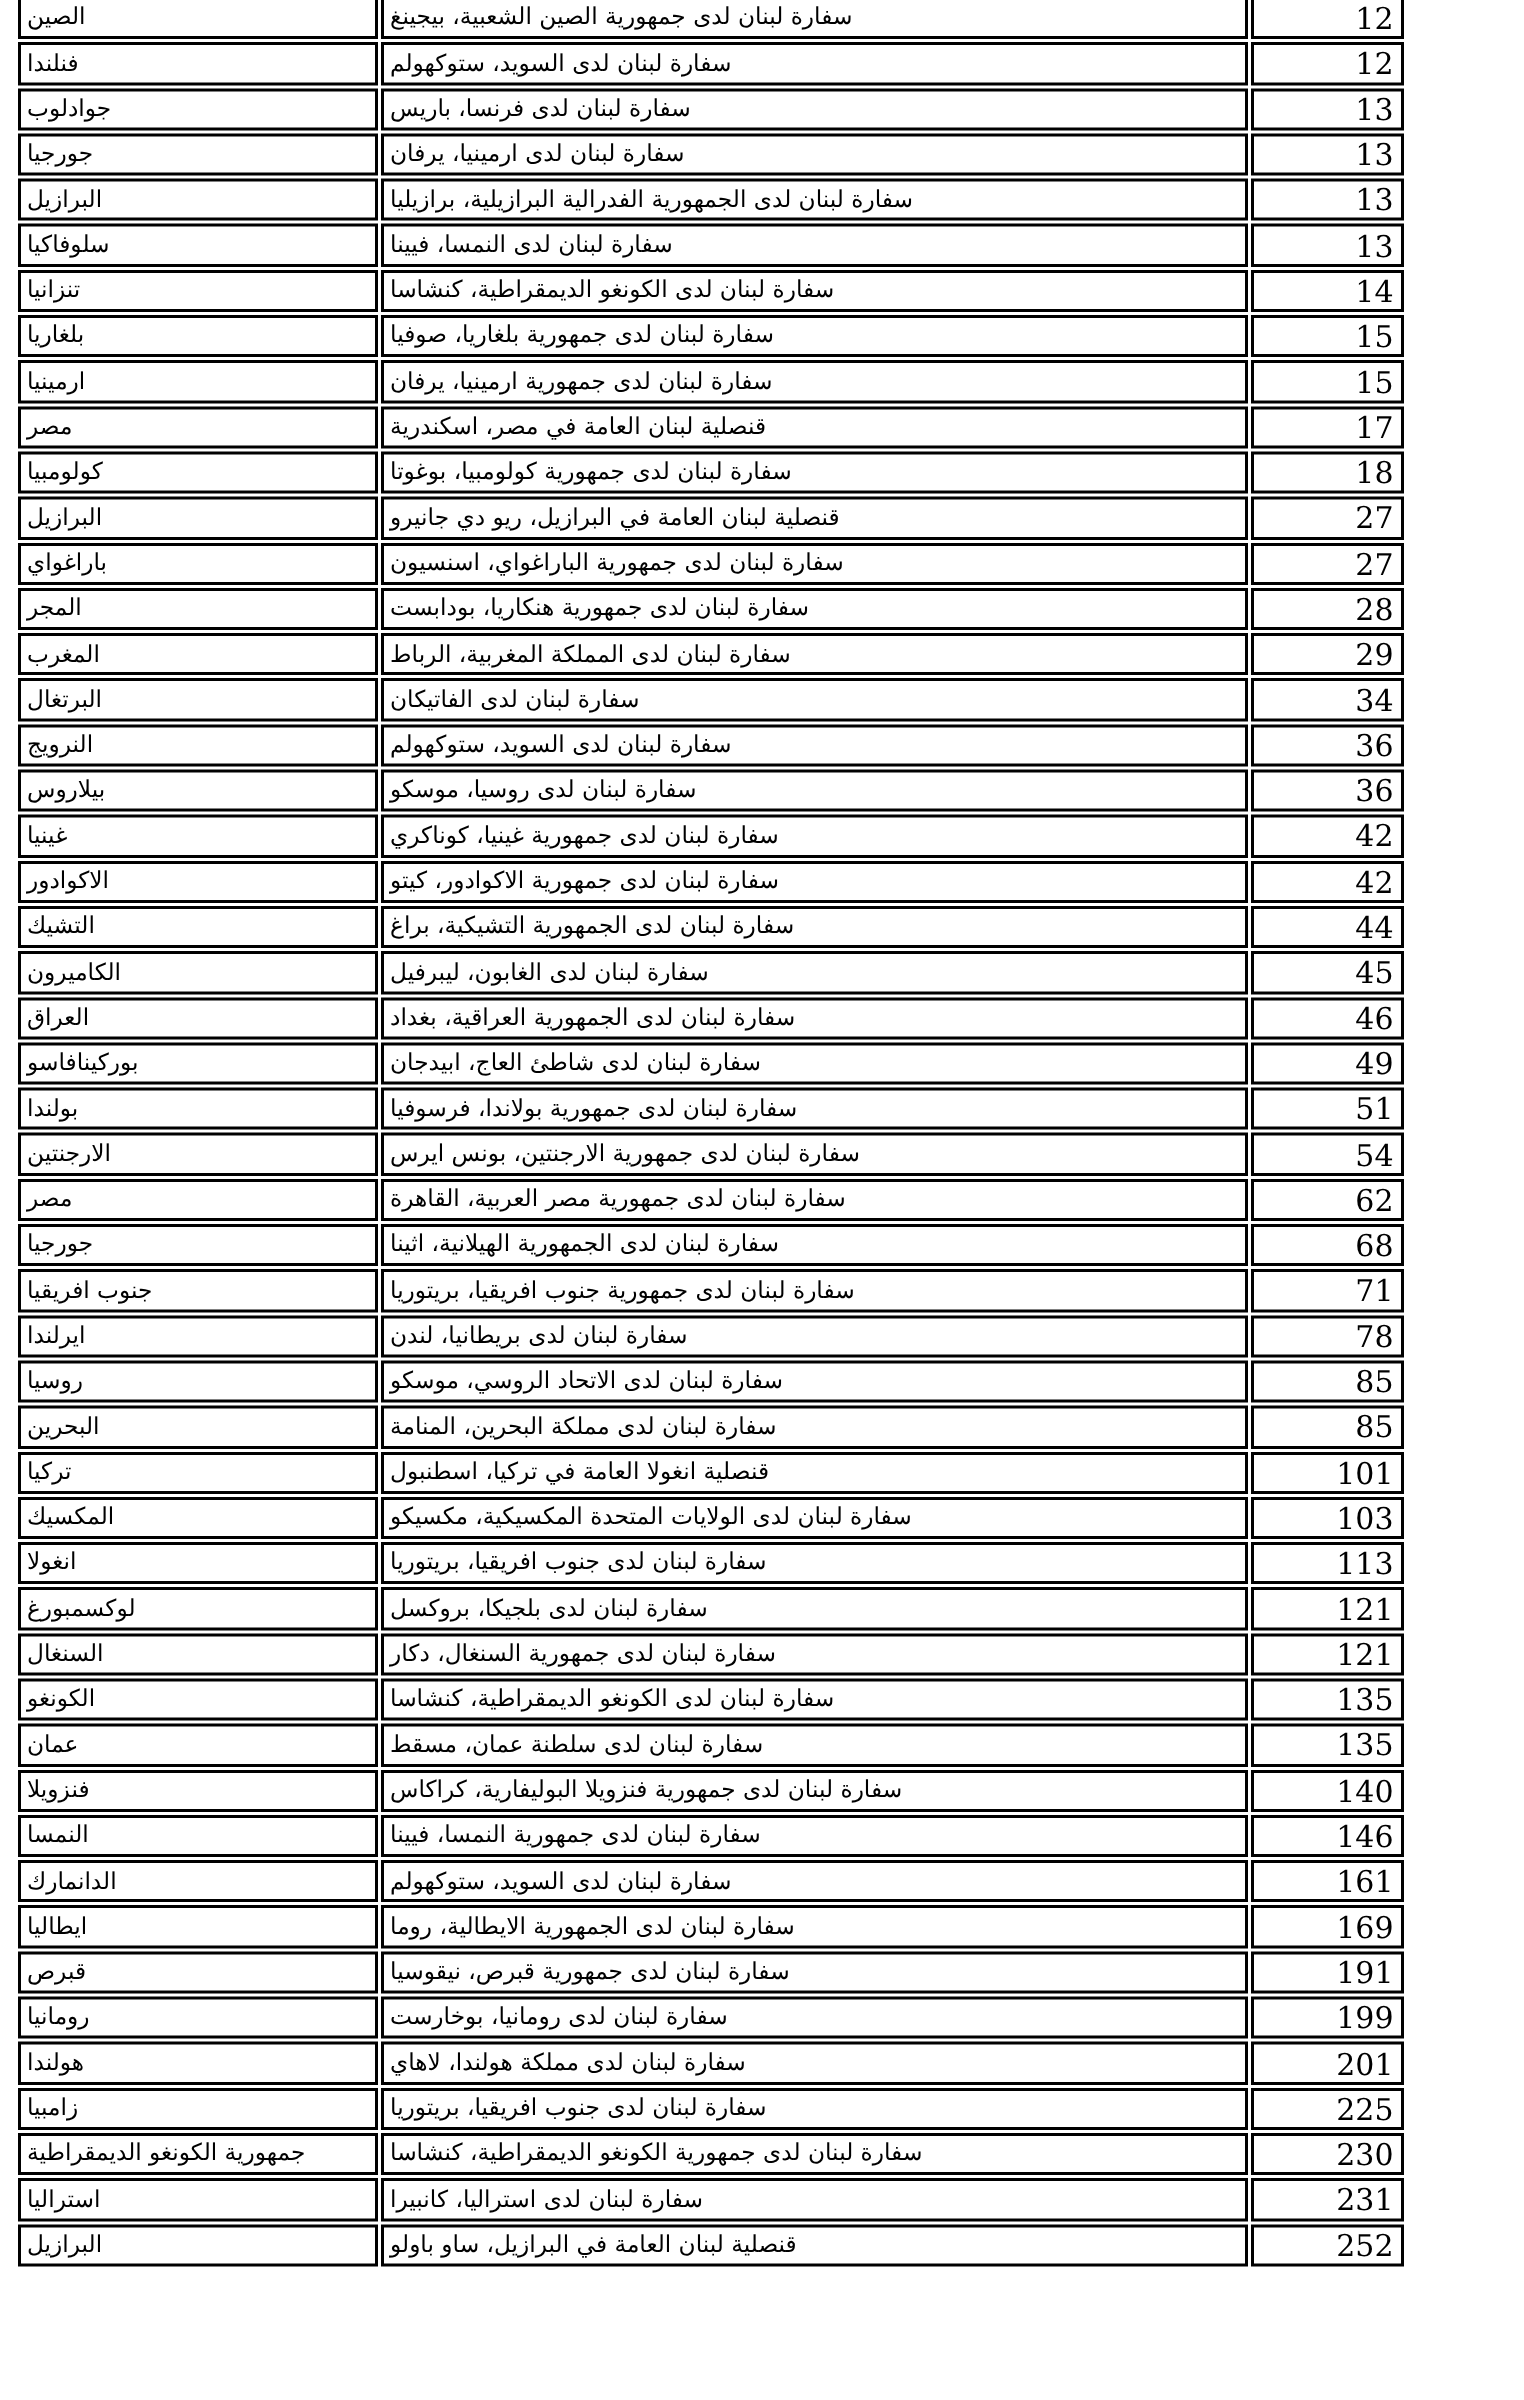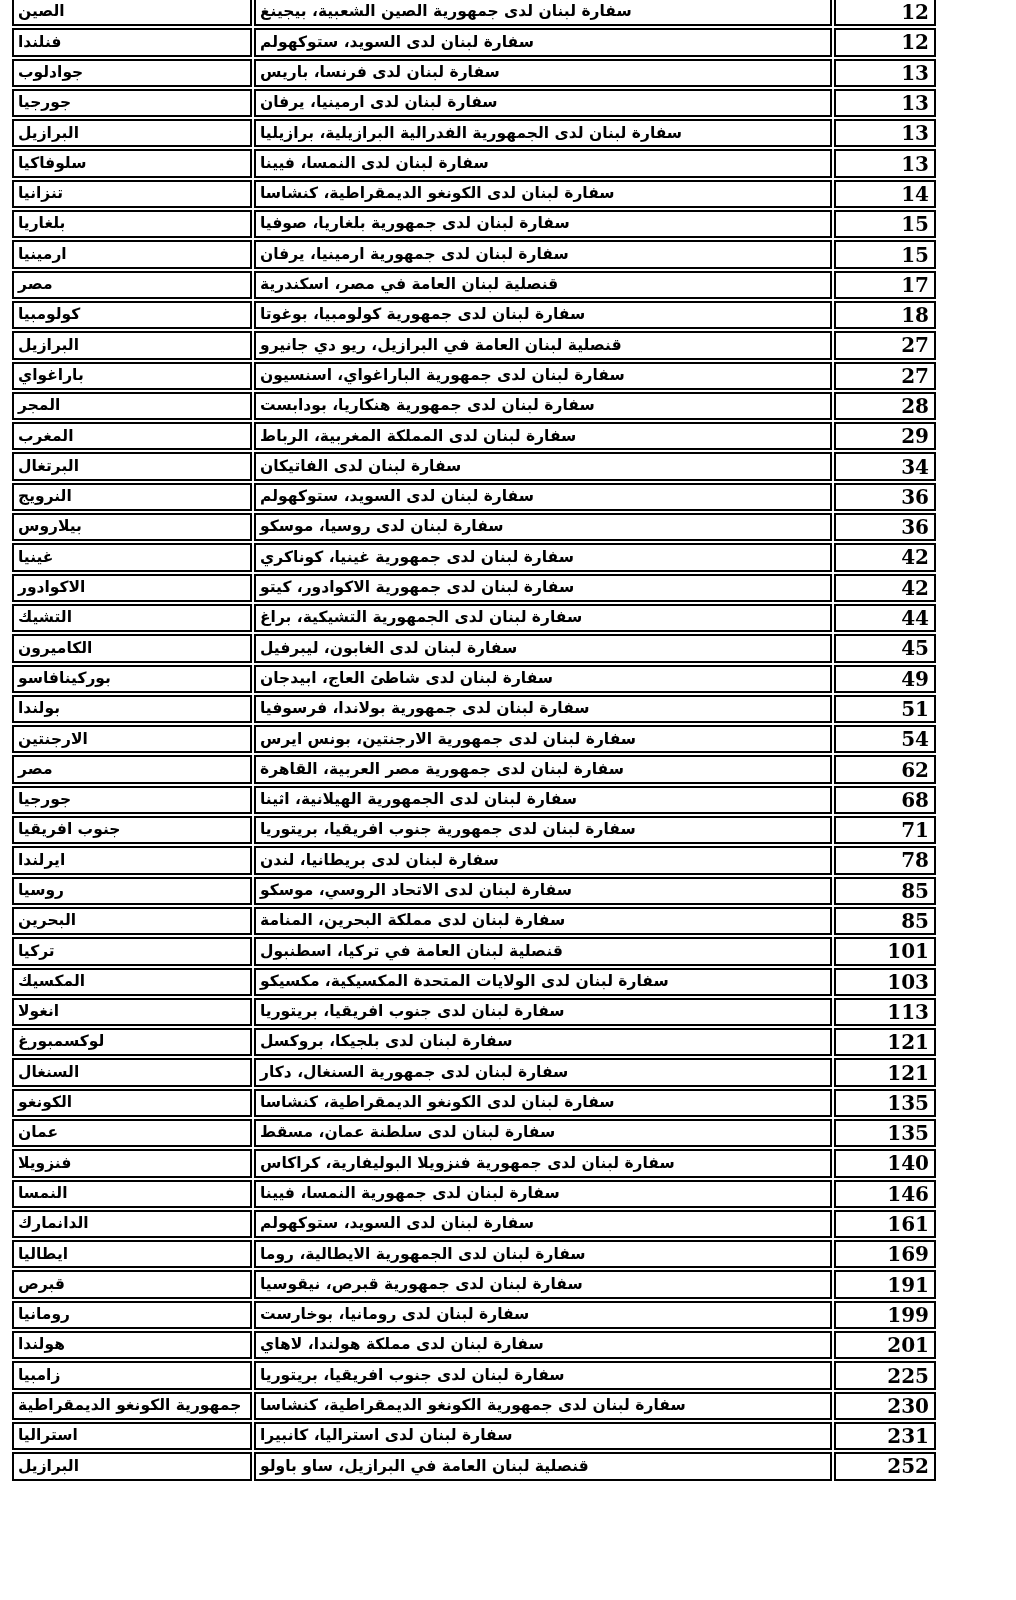--- a/index.html
+++ b/index.html
@@ -9,21 +9,20 @@
     width: 1016px;
     height: 1600px;
     overflow: hidden;
   }
   .page {
     position: relative;
     width: 1016px;
     height: 1600px;
     background: #ffffff;
     overflow: hidden;
-    font-weight: bold;
   }
   table.embassies {
     position: absolute;
     left: 10px;
     top: -4px;
     width: 928px;
     border-collapse: separate;
     border-spacing: 2px;
     table-layout: fixed;
   }
@@ -169,20 +168,25 @@
     <td class="country">التشيك</td>
     <td class="mission">سفارة لبنان لدى الجمهورية التشيكية، براغ</td>
     <td class="count">44</td>
   </tr>
         <tr>
     <td class="country">الكاميرون</td>
     <td class="mission">سفارة لبنان لدى الغابون، ليبرفيل</td>
     <td class="count">45</td>
   </tr>
         <tr>
+    <td class="country">العراق</td>
+    <td class="mission">سفارة لبنان لدى الجمهورية العراقية، بغداد</td>
+    <td class="count">46</td>
+  </tr>
+        <tr>
     <td class="country">بوركينافاسو</td>
     <td class="mission">سفارة لبنان لدى شاطئ العاج، ابيدجان</td>
     <td class="count">49</td>
   </tr>
         <tr>
     <td class="country">بولندا</td>
     <td class="mission">سفارة لبنان لدى جمهورية بولاندا، فرسوفيا</td>
     <td class="count">51</td>
   </tr>
         <tr>
@@ -215,21 +219,21 @@
     <td class="mission">سفارة لبنان لدى الاتحاد الروسي، موسكو</td>
     <td class="count">85</td>
   </tr>
         <tr>
     <td class="country">البحرين</td>
     <td class="mission">سفارة لبنان لدى مملكة البحرين، المنامة</td>
     <td class="count">85</td>
   </tr>
         <tr>
     <td class="country">تركيا</td>
-    <td class="mission">قنصلية لبنان العامة في تركيا، اسطنبول</td>
+    <td class="mission">قنصلية انغولا العامة في تركيا، اسطنبول</td>
     <td class="count">101</td>
   </tr>
         <tr>
     <td class="country">المكسيك</td>
     <td class="mission">سفارة لبنان لدى الولايات المتحدة المكسيكية، مكسيكو</td>
     <td class="count">103</td>
   </tr>
         <tr>
     <td class="country">انغولا</td>
     <td class="mission">سفارة لبنان لدى جنوب افريقيا، بريتوريا</td>

